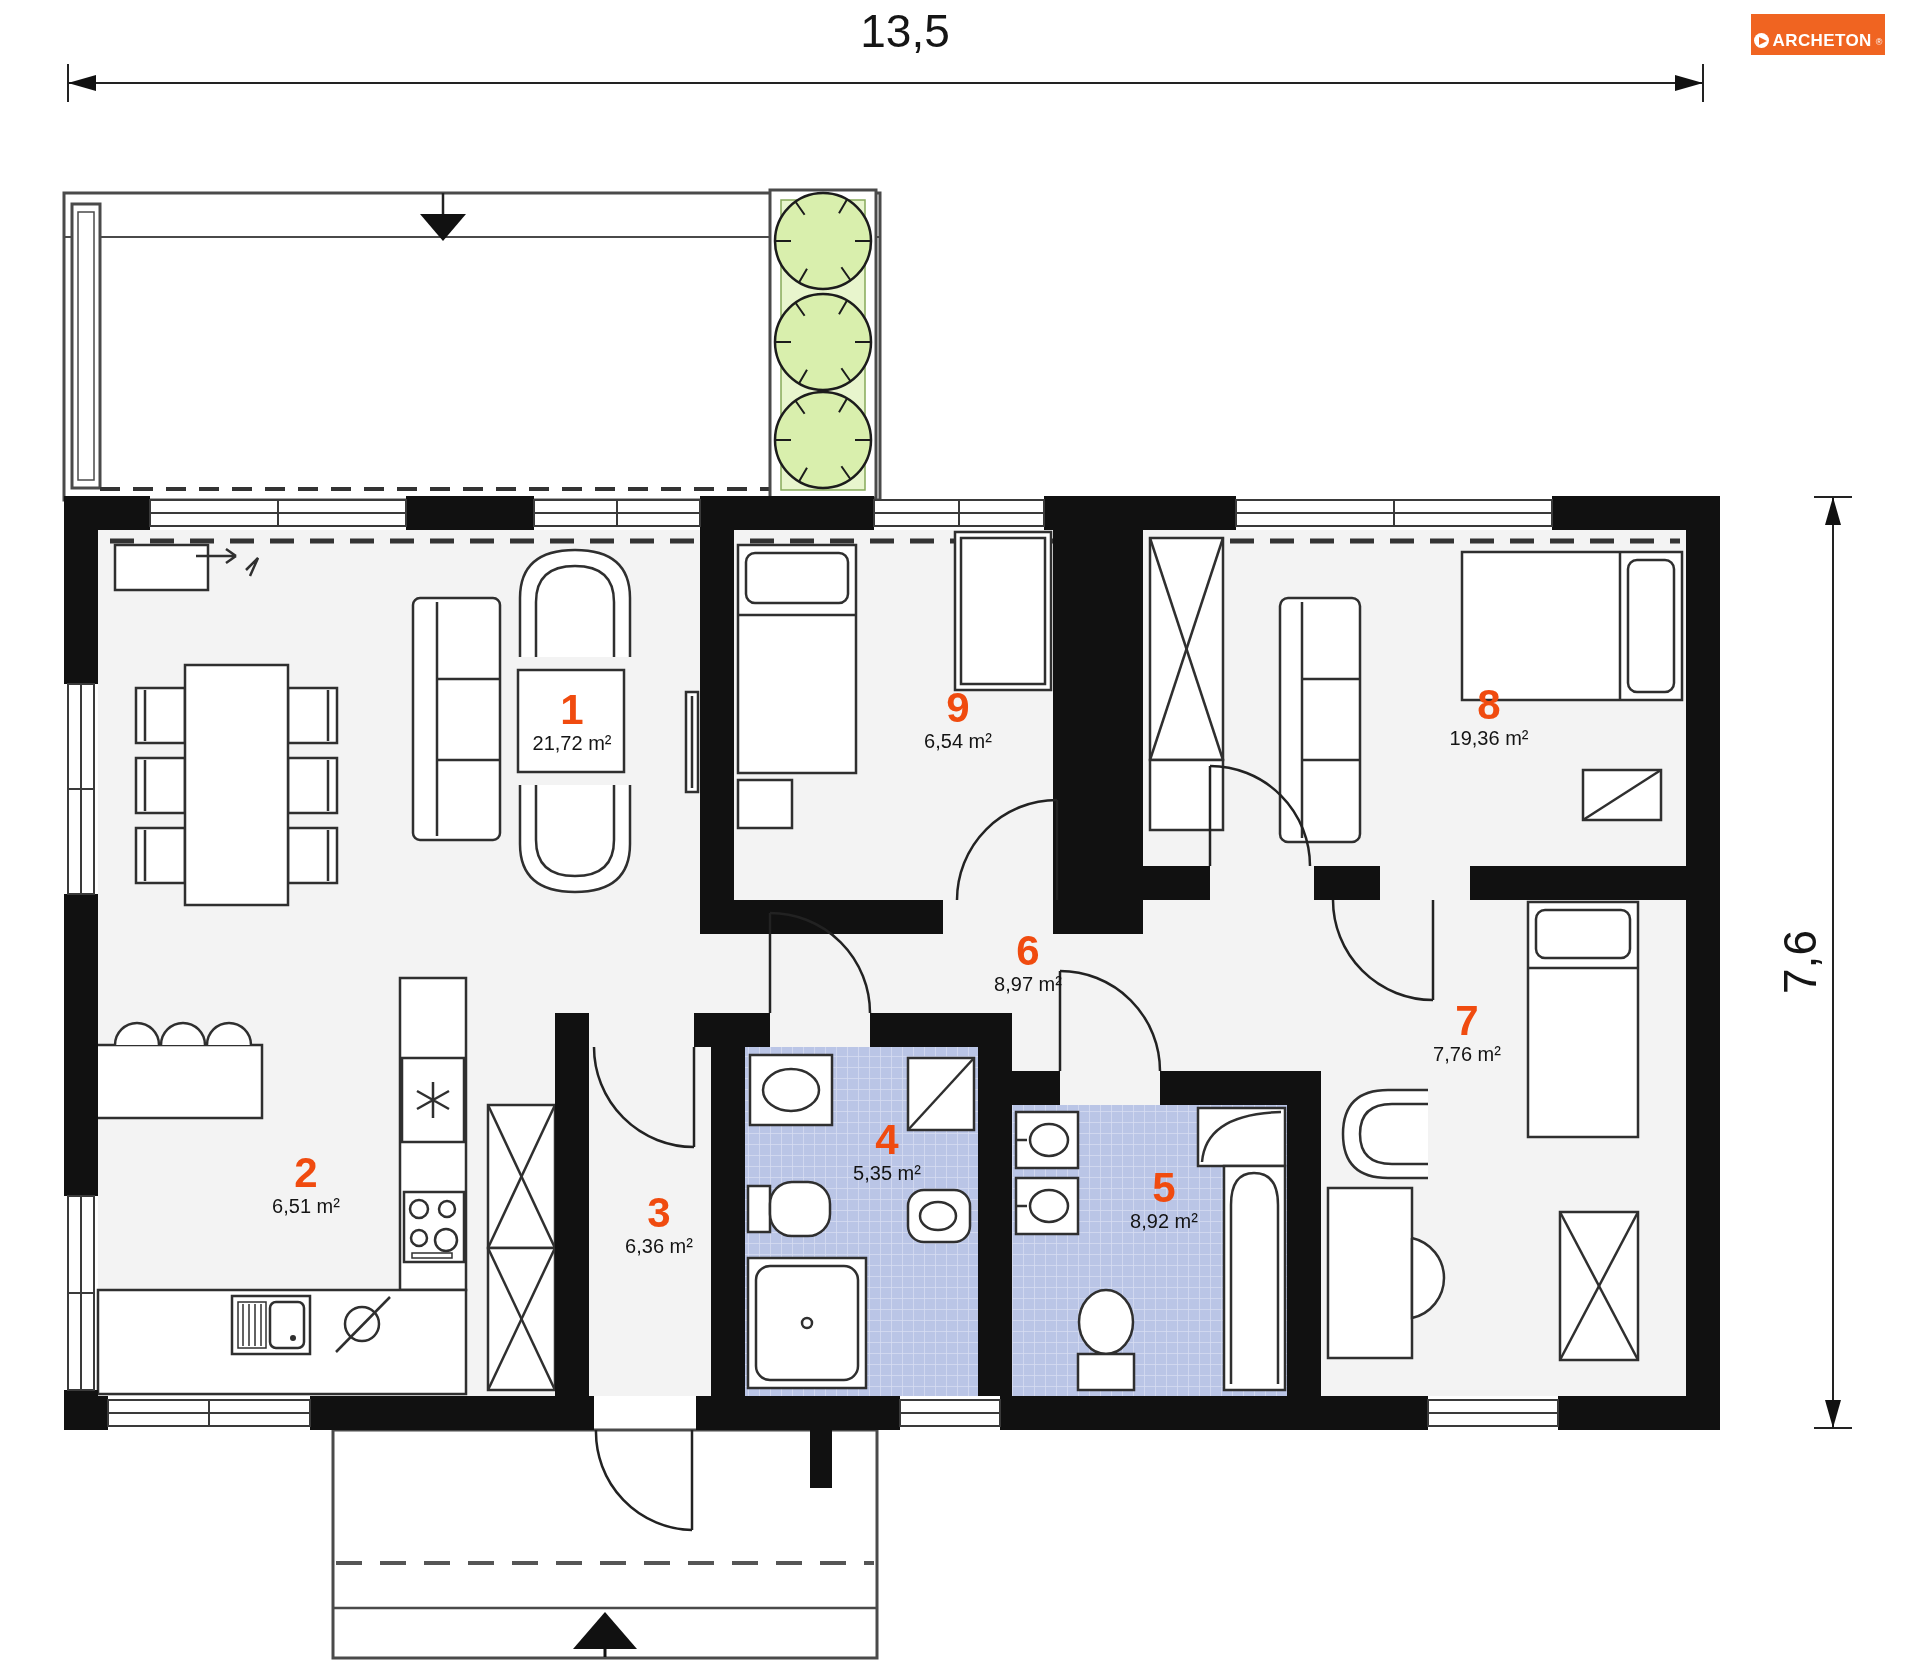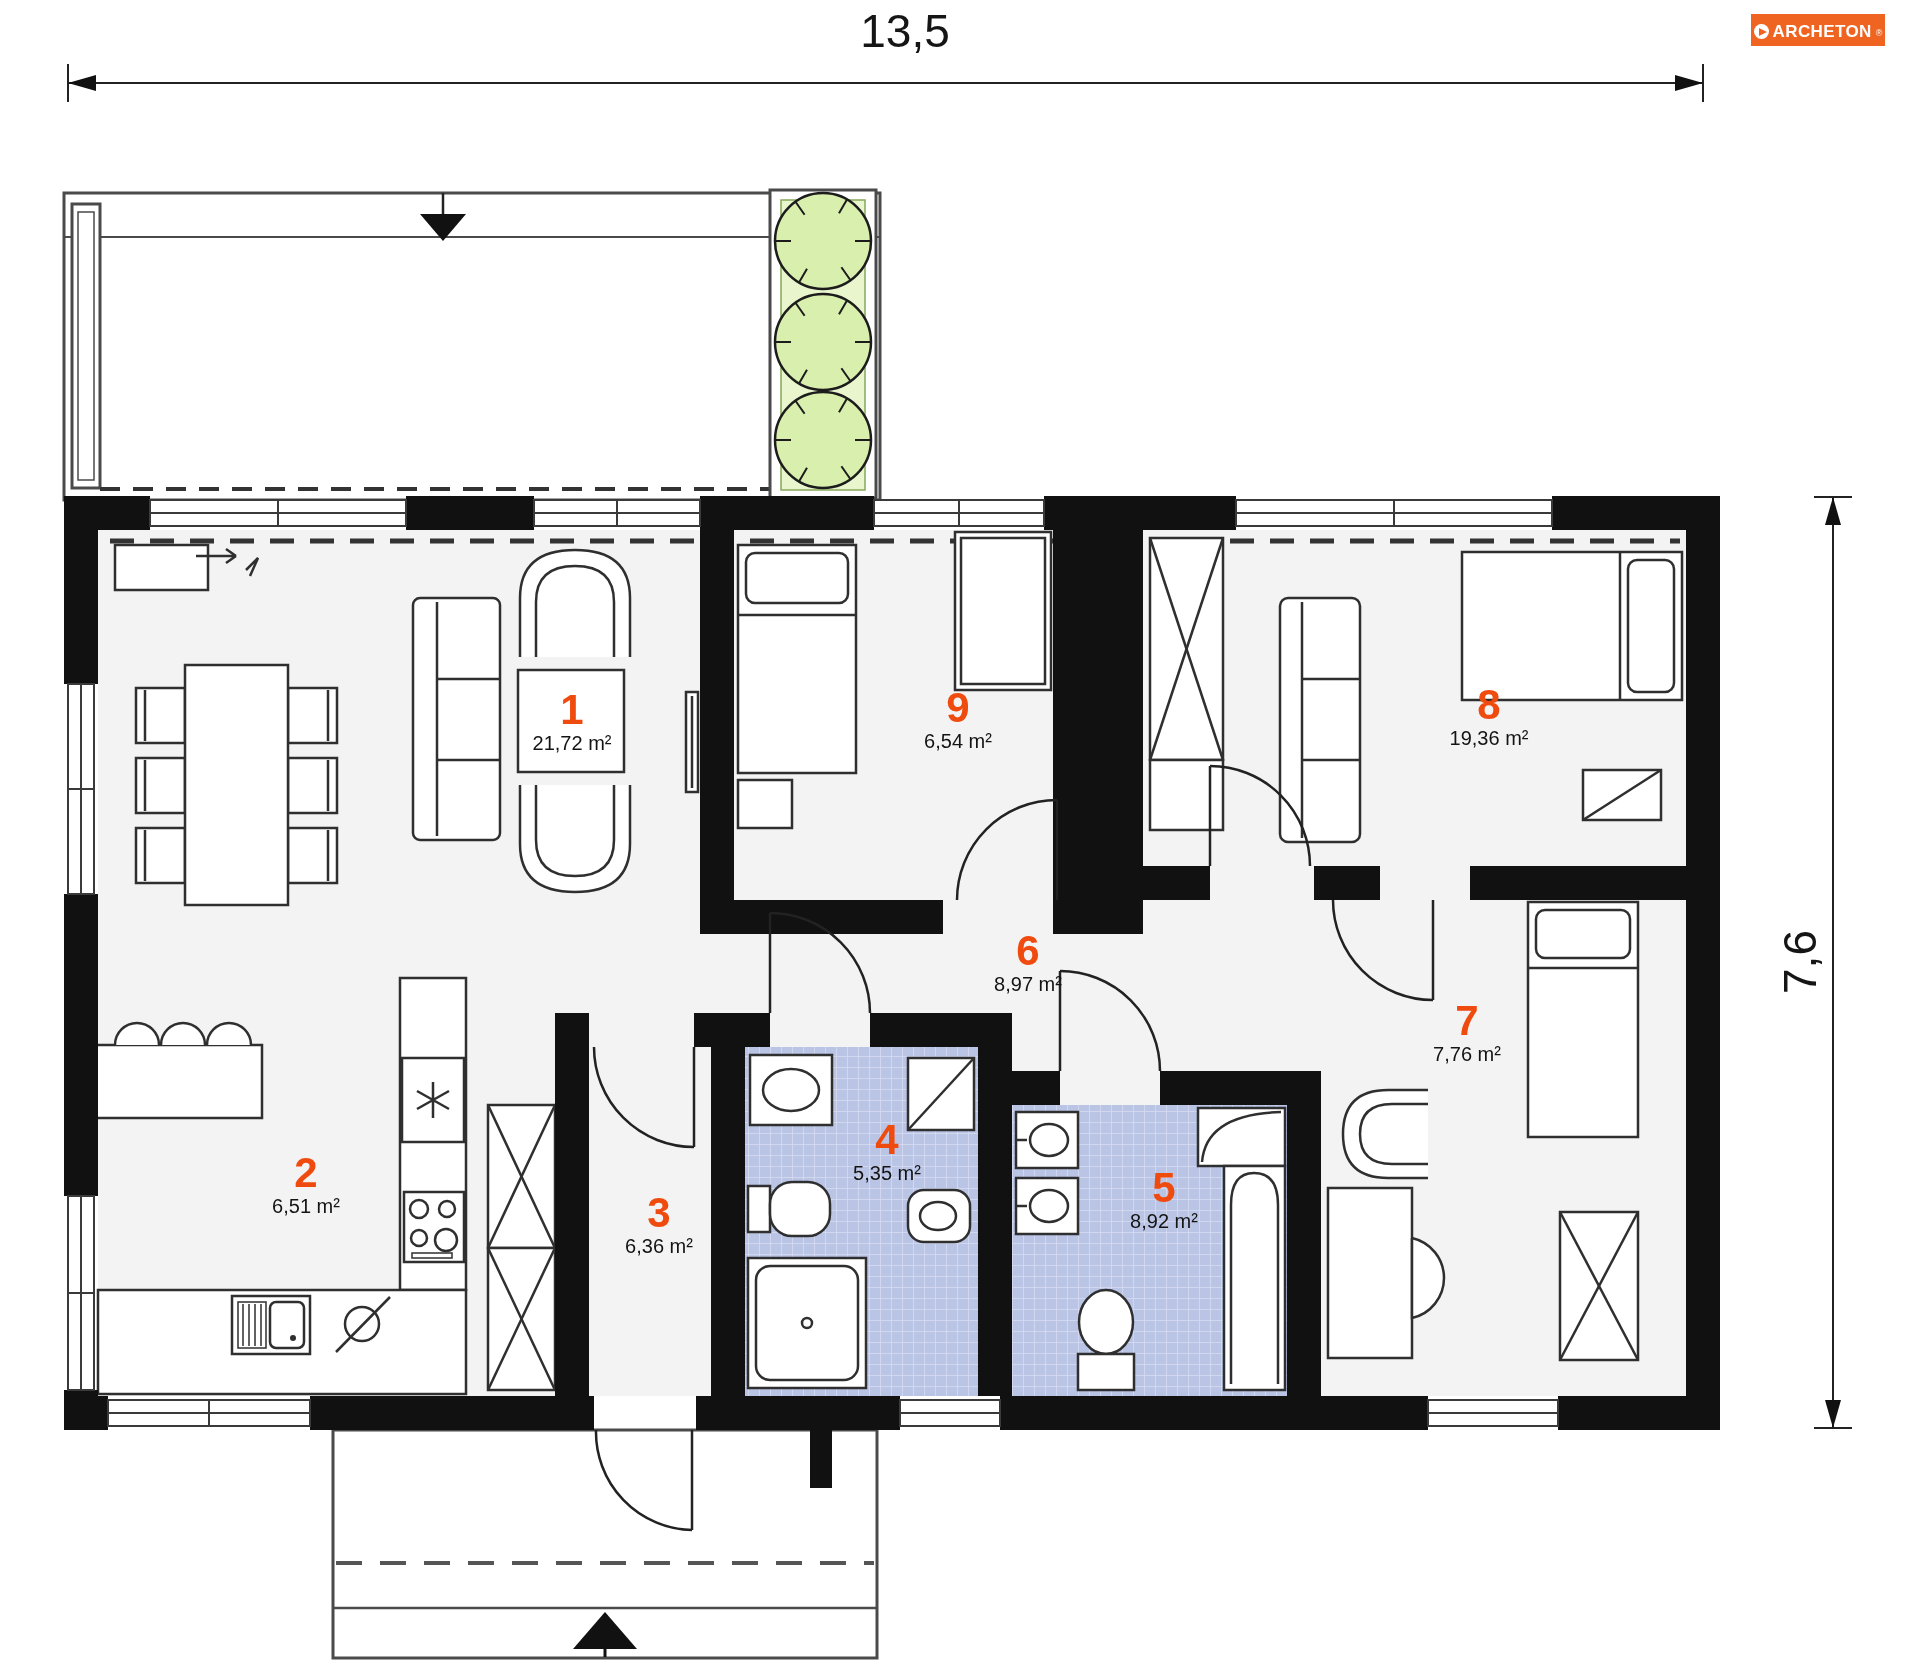--- a/index.html
+++ b/index.html
@@ -6,21 +6,21 @@
   .canvas{position:relative;width:1920px;height:1680px;background:#ffffff;overflow:hidden;
           font-family:"Liberation Sans","DejaVu Sans",sans-serif;}
   .canvas svg{position:absolute;left:0;top:0;}
   .room-label{position:absolute;transform:translate(-50%,-50%);text-align:center;pointer-events:none;}
   .room-num{font-size:42px;font-weight:700;color:#f04b0f;line-height:1.0;}
   .room-area{font-size:20px;color:#141414;line-height:1.2;white-space:nowrap;}
   .dim{position:absolute;font-size:46px;color:#151515;}
   .dim-top{left:885px;top:58px;transform:translate(-50%,-100%);margin-left:20px;}
   .dim-right{left:1800px;top:962px;transform:translate(-50%,-50%) rotate(-90deg);}
   .logo{position:absolute;left:1751px;top:14px;width:134px;height:29px;background:#f06421;
-        display:flex;align-items:flex-start;justify-content:center;gap:4px;padding-top:3px;}
+        display:flex;align-items:flex-start;justify-content:center;gap:4px;padding-top:12px;}
   .logo-inner{display:flex;align-items:center;gap:4px;height:29px;}
   .logo-icon{width:15px;height:15px;background:#ffffff;border-radius:50%;position:relative;flex:none;}
   .logo-icon .tri{position:absolute;left:5px;top:3.5px;width:0;height:0;
         border-left:8px solid #f06421;border-top:4px solid transparent;border-bottom:4px solid transparent;}
   .logo-text{color:#ffffff;font-weight:700;font-size:17px;letter-spacing:.4px;line-height:29px;}
   .logo-reg{color:#ffffff;font-size:9px;line-height:10px;margin-top:3px;}
 </style>
 </head>
 <body>
 

